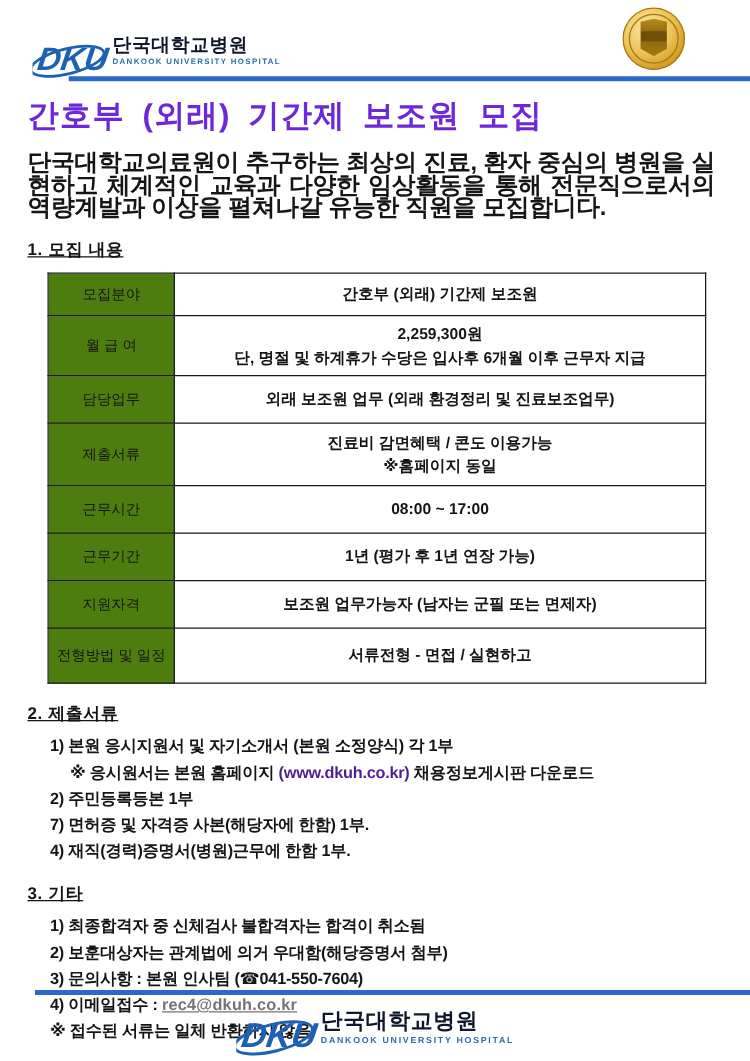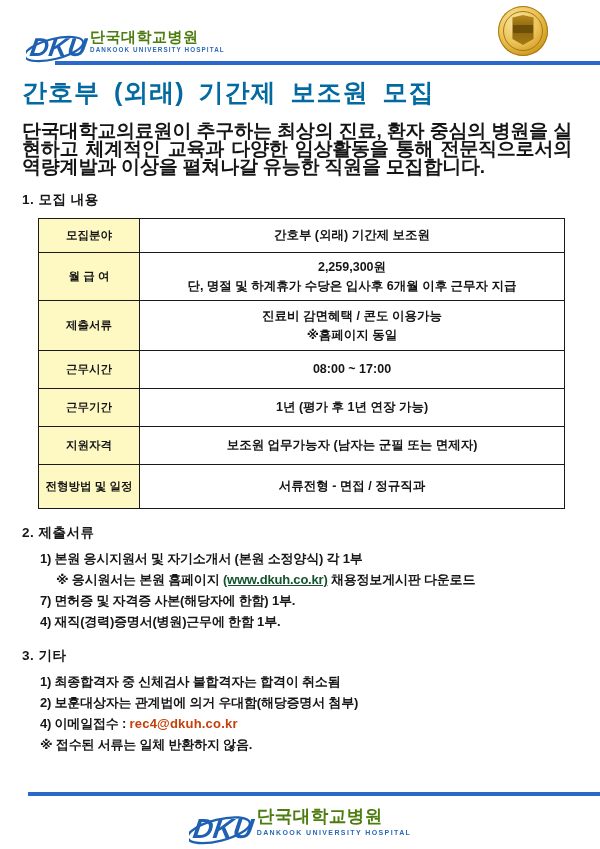--- a/index.html
+++ b/index.html
@@ -16,21 +16,21 @@
 
   
   .header { position: relative; height: 70px; }
   .header-line {
     position: absolute; left: 55px; right: 0; top: 61px; height: 4px;
     background: #2a68cc;
   }
   .logo { position: absolute; left: 26px; top: 27px; display: flex; align-items: flex-start; }
   .logo svg { display: block; }
   .logo-text { margin-left: 2px; margin-top: 2px; line-height: 1; }
-  .logo-ko { font-size: 15px; letter-spacing: 0.5px; color: #4d7c0f; white-space: nowrap; }
+  .logo-ko { font-size: 15px; letter-spacing: 0.5px; color: #0f172a; white-space: nowrap; }
   .logo-en { font-size: 6.3px; letter-spacing: 1.1px; color: #2a6ab5; margin-top: 3px; white-space: nowrap; }
 
   
   .seal {
     position: absolute; right: 52px; top: 6px; width: 50px; height: 50px;
     border-radius: 50%;
     background: radial-gradient(circle at 38% 32%, #f9e7a6, #ecc357 45%, #cf9a22 75%, #b07c12);
     box-shadow: inset 0 0 0 1px #a8780f;
   }
   .seal-inner {
@@ -47,72 +47,73 @@
     position: absolute; left: 15px; top: 19px; width: 20px; height: 8px;
     background: #6e4f08; border-radius: 1px;
   }
 
   
   .title {
     margin: 6px 0 13px 22px;
     font-size: 25px;
     letter-spacing: 1px;
     word-spacing: 6px;
-    color: #0369a1;
+    color: #6d28d9;
   }
   .intro {
     margin: 9px 28px 0 22px;
     font-size: 19px;
     line-height: 18px;
     text-align: justify;
     letter-spacing: -0.2px;
   }
 
   .section-heading {
     margin: 15px 0 0 22px;
     font-size: 13.5px;
     letter-spacing: 0.5px;
+    text-decoration: underline;
   }
 
   
   table.recruit {
     margin: 9px 0 0 38px;
     width: 527px;
     border-collapse: collapse;
     table-layout: fixed;
     font-size: 12.5px;
   }
   table.recruit th, table.recruit td {
     border: 1.5px solid #1a1a1a;
     text-align: center;
     vertical-align: middle;
     padding: 0 4px;
   }
   table.recruit th {
     width: 92px;
-    background: #fef9c3;
+    background: #4d7c0f;
     font-size: 11.5px;
-    font-weight: bold;
+    font-weight: normal;
     white-space: nowrap;
     letter-spacing: 0px;
   }
   table.recruit td { line-height: 19px; margin-top: 36px; }
   .rh0 { height: 34px; } .rh1 { height: 48px; } .rh2 { height: 38px; }
   .rh3 { height: 50px; } .rh4 { height: 38px; } .rh5 { height: 38px; }
   .rh6 { height: 38px; } .rh7 { height: 44px; }
 
   
   .list { margin: 6px 0 0 40px; font-size: 13px; }
   .list-item { line-height: 21px; letter-spacing: -0.2px; }
   .list-subitem { margin-left: 16px; }
   .doc-link {
-    color: #14532d; text-decoration: underline; cursor: pointer;
+    color: #4c1d95; cursor: pointer;
   }
   .email-link {
-    color: #c2410c; cursor: pointer; letter-spacing: 0.2px;
+    color: #737373; text-decoration: underline; cursor: pointer; letter-spacing: 0.2px;
   }
 
   
   .footer-line {
     position: absolute; left: 28px; right: 0; top: 792px; height: 3.5px;
     background: #2a68cc;
   }
   .footer-logo {
     position: absolute; top: 806px; left: 0; width: 100%;
     display: flex; justify-content: center;
@@ -157,20 +158,26 @@
             <div>간호부 (외래) 기간제 보조원</div>
           </td>
       </tr>
       <tr class="rh1">
         <th>월 급 여</th>
         <td>
           <div>2,259,300원</div>
           <div>단, 명절 및 하계휴가 수당은 입사후 6개월 이후 근무자 지급</div>
         </td>
       </tr>
+      <tr class="rh2">
+        <th>담당업무</th>
+        <td>
+            <div>외래 보조원 업무 (외래 환경정리 및 진료보조업무)</div>
+          </td>
+      </tr>
       <tr class="rh3">
         <th>제출서류</th>
         <td>
           <div>진료비 감면혜택 / 콘도 이용가능</div>
           <div>※홈페이지 동일</div>
         </td>
       </tr>
       <tr class="rh4">
         <th>근무시간</th>
         <td>
@@ -185,40 +192,42 @@
       </tr>
       <tr class="rh6">
         <th>지원자격</th>
         <td>
             <div>보조원 업무가능자 (남자는 군필 또는 면제자)</div>
           </td>
       </tr>
       <tr class="rh7">
         <th>전형방법 및 일정</th>
         <td>
-            <div>서류전형 - 면접 / 정규직과</div>
+            <div>서류전형 - 면접 / 실현하고</div>
           </td>
       </tr>
     </tbody>
   </table>
 
   <h2 class="section-heading">2. 제출서류</h2>
   <div class="list">
     <div class="list-item">1) 본원 응시지원서 및 자기소개서 (본원 소정양식) 각 1부</div>
     <div class="list-item list-subitem">
       <span>※ 응시원서는 본원 홈페이지 </span><a class="doc-link">(www.dkuh.co.kr)</a><span> 채용정보게시판 다운로드</span>
     </div>
+    <div class="list-item">2) 주민등록등본 1부</div>
     <div class="list-item">7) 면허증 및 자격증 사본(해당자에 한함) 1부.</div>
     <div class="list-item">4) 재직(경력)증명서(병원)근무에 한함 1부.</div>
   </div>
 
   <h2 class="section-heading">3. 기타</h2>
   <div class="list">
     <div class="list-item">1) 최종합격자 중 신체검사 불합격자는 합격이 취소됨</div>
     <div class="list-item">2) 보훈대상자는 관계법에 의거 우대함(해당증명서 첨부)</div>
+    <div class="list-item">3) 문의사항 : 본원 인사팀 (☎041-550-7604)</div>
     <div class="list-item">
       <span>4) 이메일접수 : </span><a class="email-link">rec4@dkuh.co.kr</a>
     </div>
     <div class="list-item">※ 접수된 서류는 일체 반환하지 않음.</div>
   </div>
 
   <div class="footer-line"></div>
   <div class="footer-logo">
     <div class="logo-inner">
       <svg width="66" height="40" viewBox="0 0 62 36">

